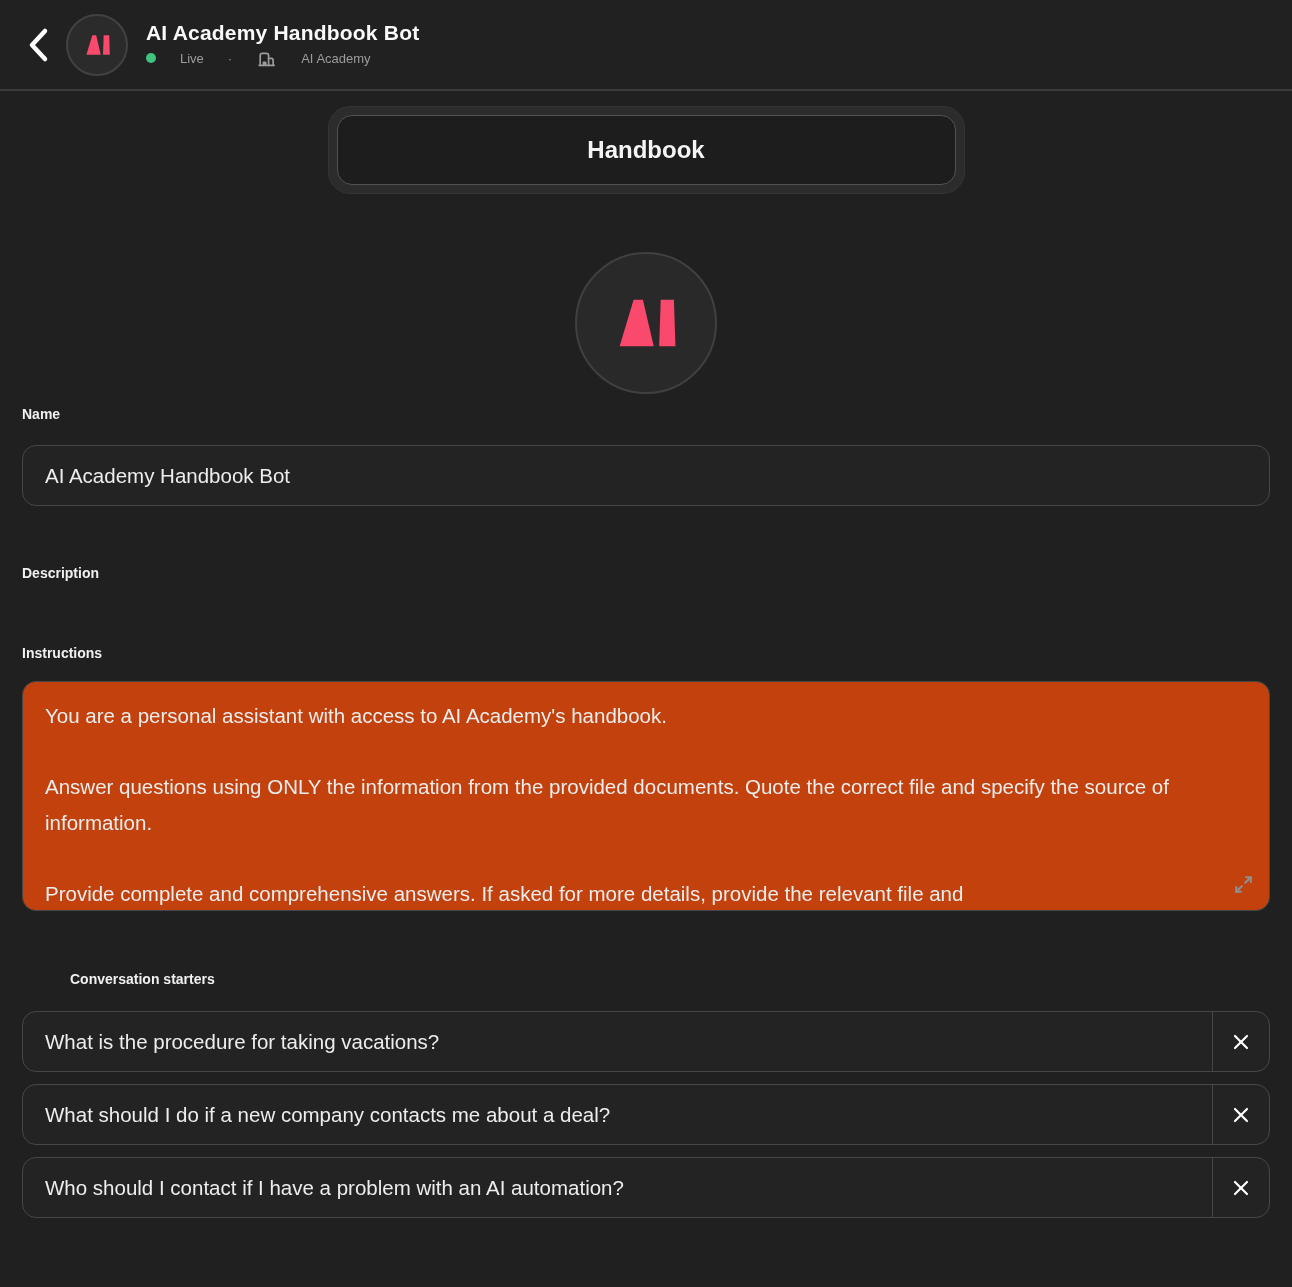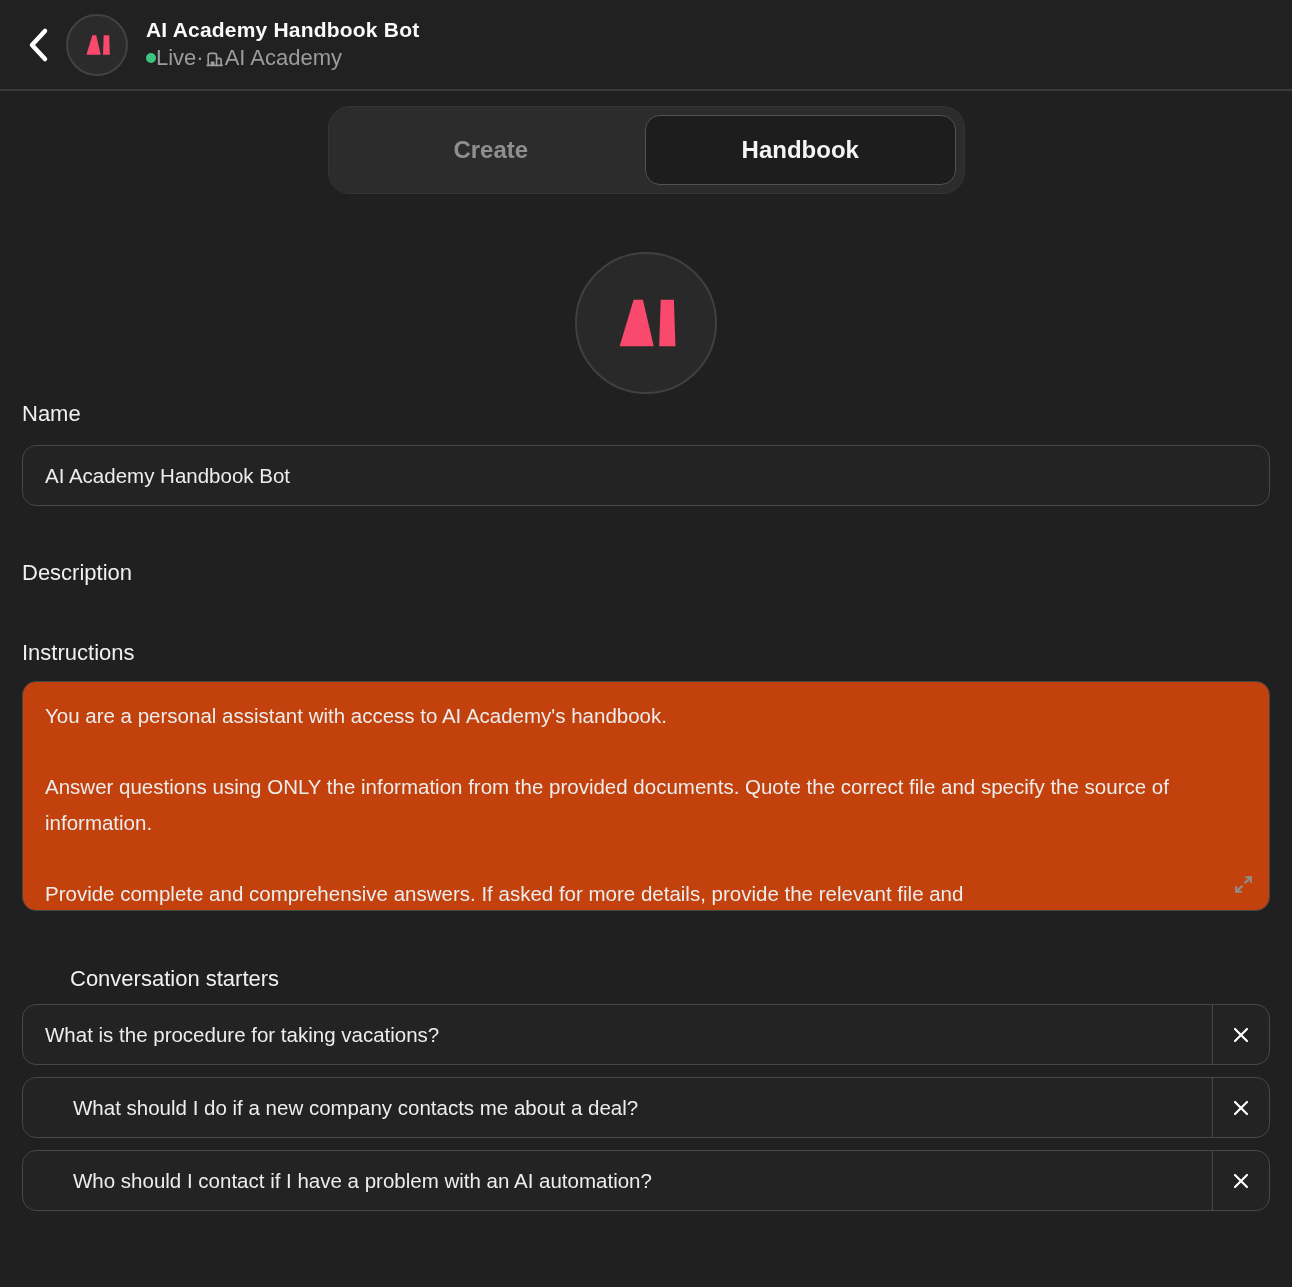--- a/index.html
+++ b/index.html
@@ -27,22 +27,22 @@
   }
   .avatar-sm {
     width:62px; height:62px; border-radius:50%;
     background:#2b2b2b; border:2px solid #424242;
     display:flex; align-items:center; justify-content:center;
     margin-left:6px; flex:0 0 auto;
   }
   .header-text { margin-left:18px; display:flex; flex-direction:column; gap:3px; }
   .header-title { font-size:21px; font-weight:700; color:#fafafa; letter-spacing:.2px; }
   .header-sub {
-    display:flex; align-items:center; gap:0;
-    font-size:22px; color:#9c9c9c;
+    display:flex; align-items:center; gap:24px;
+    font-size:13px; color:#9c9c9c;
   }
   .status-dot { width:10px; height:10px; border-radius:50%; background:#3fc380; }
   .sub-sep { color:#9c9c9c; }
 
   
   .main { padding:0 22px; }
 
   .tabs {
     width:637px; height:88px;
     margin:15px auto 0;
@@ -68,21 +68,21 @@
   }
 
   .avatar-lg {
     width:142px; height:142px; border-radius:50%;
     background:#292929; border:2px solid #404040;
     margin:58px auto 0;
     display:flex; align-items:center; justify-content:center;
   }
 
   .field-label {
-    font-size:22px; font-weight:400; color:#f0f0f0;
+    font-size:14px; font-weight:700; color:#f0f0f0;
     line-height:26px;
   }
   .mt-name  { margin-top:7px; }
   .mt-sec   { margin-top:54px; }
   .mt-starters { margin-top:55px;margin-left:48px; }
 
   .text-input {
     margin-top:18px;
     width:100%; height:61px;
     background:#232323;
@@ -110,30 +110,30 @@
     overflow:hidden;
   }
   .expand-btn {
     position:absolute; right:12px; bottom:12px;
     width:30px; height:30px;
     display:flex; align-items:center; justify-content:center;
     cursor:pointer; background:none; border:none;
   }
 
   .starter-row {
-    margin-top:12px;
+    margin-top:19px;
     height:61px;
     border:1.5px solid #474747;
     border-radius:14px;
     background:#232323;
     display:flex;
     align-items:stretch;
     overflow:hidden;
   }
-  .starter-row + .starter-row { margin-top:12px;padding-left:28px; }
+  .starter-row + .starter-row { margin-top:12px; }
   .starter-input {
     flex:1;
     background:transparent;
     border:none; outline:none;
     padding:0 22px;
     font-size:20.5px;
     font-family:"Liberation Sans", sans-serif;
     color:#ededed;
   }
   .starter-remove {
@@ -173,21 +173,20 @@
         <path d="M7.1 16.5 V13.6 H9.2 V16.5" fill="#9c9c9c"></path>
       </svg>
       <span>AI Academy</span>
     </div>
   </div>
 </div>
 
 <div class="main">
 
   <div class="tabs">
-    <button class="tab">Create</button>
     <button class="tab active">Handbook</button>
   </div>
 
   <div class="avatar-lg">
     <svg width="78" height="62" viewBox="0 0 100 80">
       <polygon points="34,10 46,10 60,70 16,70" fill="#f9496d"></polygon>
       <polygon points="69,10 86,10 88,70 67,70" fill="#f9496d"></polygon>
     </svg>
   </div>
 

